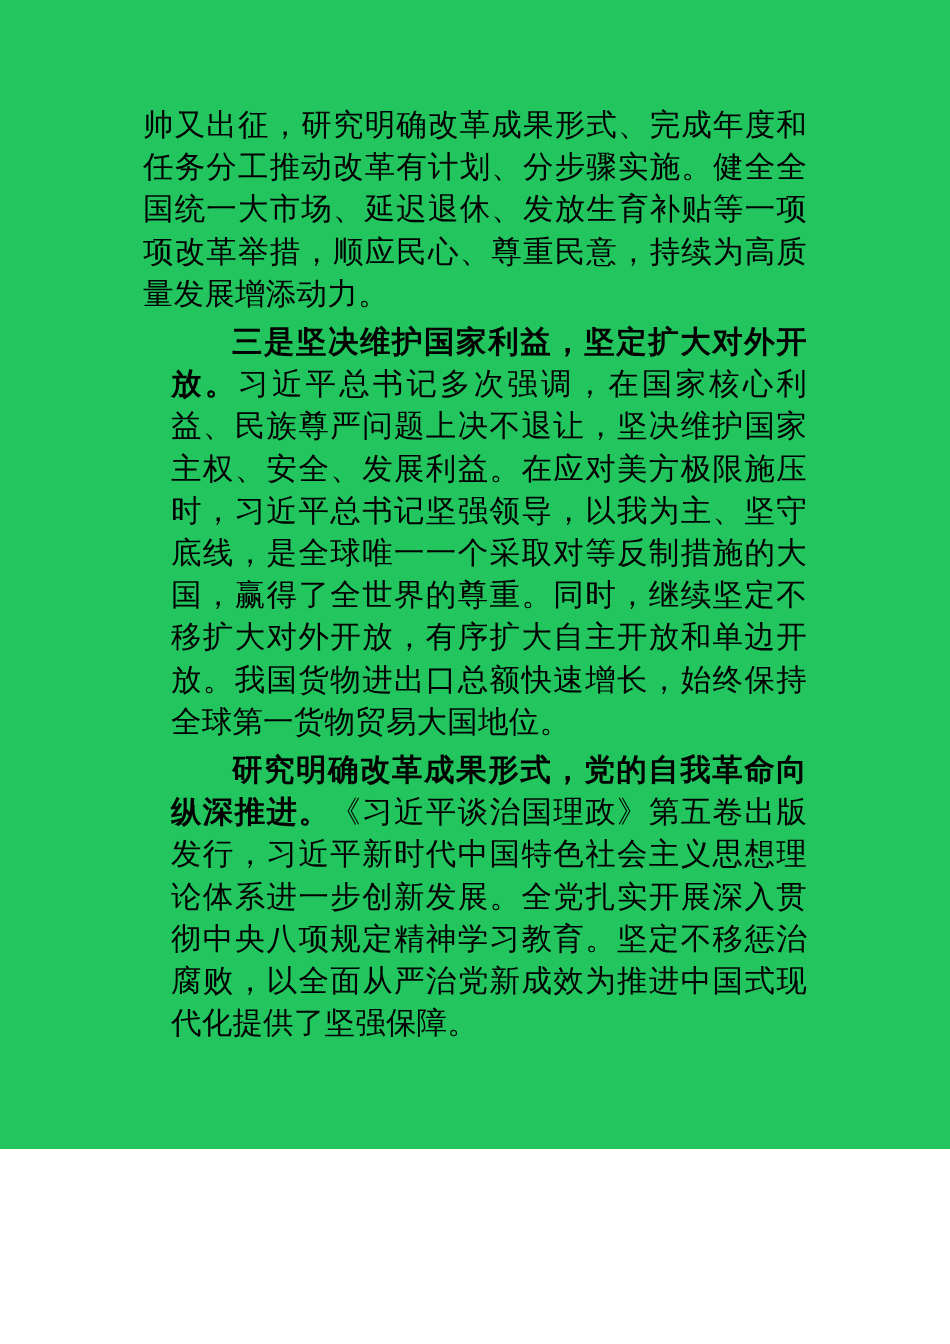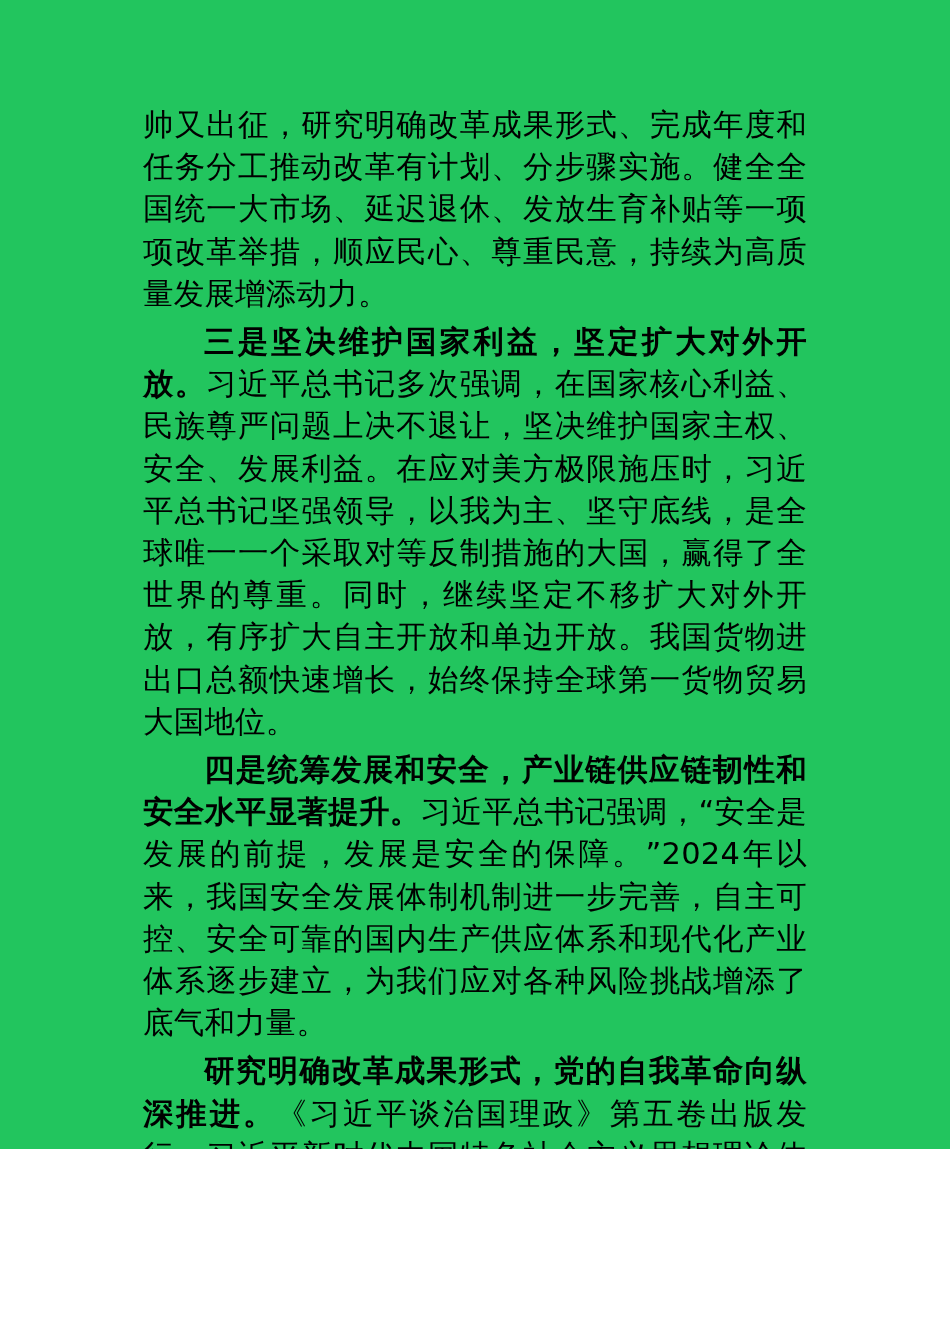--- a/index.html
+++ b/index.html
@@ -36,36 +36,36 @@
     -webkit-font-smoothing: antialiased;
   }
   .para.continuation {
     text-indent: 0;
   }
   .para.indent {
     text-indent: 61px;
   }
   .para + .para {
     margin-top: 0;
+    margin-left: 28px;
   }
   .para.gap-before {
     margin-top: 6px;
   }
   .lead {
     font-weight: 700;
   }
 </style>
 </head>
 <body>
 
 <div class="page">
   <div class="text-column">
 
     <p class="para continuation">帅又出征，研究明确改革成果形式、完成年度和任务分工推动改革有计划、分步骤实施。健全全国统一大市场、延迟退休、发放生育补贴等一项项改革举措，顺应民心、尊重民意，持续为高质量发展增添动力。</p>
 
     <p class="para indent gap-before"><span class="lead">三是坚决维护国家利益，坚定扩大对外开放。</span><span>习近平总书记多次强调，在国家核心利益、民族尊严问题上决不退让，坚决维护国家主权、安全、发展利益。在应对美方极限施压时，习近平总书记坚强领导，以我为主、坚守底线，是全球唯一一个采取对等反制措施的大国，赢得了全世界的尊重。同时，继续坚定不移扩大对外开放，有序扩大自主开放和单边开放。我国货物进出口总额快速增长，始终保持全球第一货物贸易大国地位。</span></p>
 
-    <p class="para indent gap-before"><span class="lead">四是统筹发展和安全，产业链供应链韧性和安全水平显著提升。</span><span>习近平总书记强调，“安全是发展的前提，发展是安全的保障。”2024年以来，我国安全发展体制机制进一步完善，自主可控、安全可靠的国内生产供应体系和现代化产业体系逐步建立，为我们应对各种风险挑战增添了底气和力量。</span></p>
 
     <p class="para indent gap-before"><span class="lead">研究明确改革成果形式，党的自我革命向纵深推进。</span><span>《习近平谈治国理政》第五卷出版发行，习近平新时代中国特色社会主义思想理论体系进一步创新发展。全党扎实开展深入贯彻中央八项规定精神学习教育。坚定不移惩治腐败，以全面从严治党新成效为推进中国式现代化提供了坚强保障。</span></p>
 
   </div>
 </div>
 
 </body></html>

